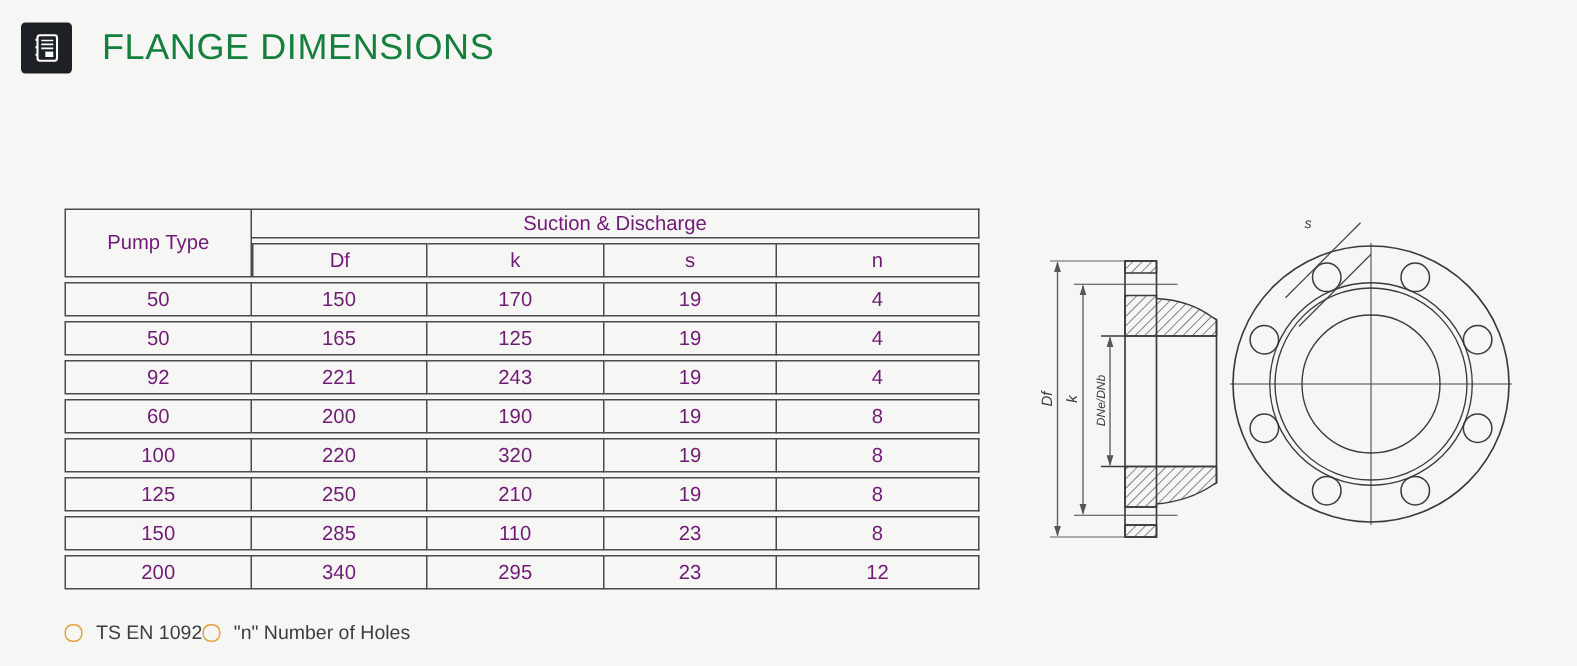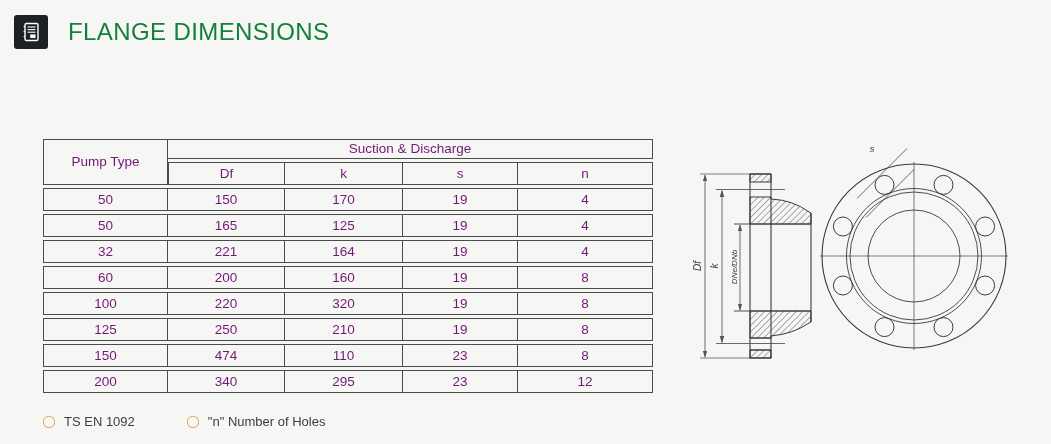--- a/index.html
+++ b/index.html
@@ -20,21 +20,21 @@
   }
   .dim-table th,.dim-table td{
     border-top:1px solid #4b4b4b; border-bottom:1px solid #4b4b4b; border-right:1px solid #4b4b4b;
     font-weight:400; font-size:13.5px; color:#701a75; text-align:center;
     padding:0; height:21px; line-height:21px; background:transparent;
   }
   .dim-table th:first-child,.dim-table td:first-child{border-left:1px solid #4b4b4b;}
   .dim-table thead tr.group-row th{height:18px; line-height:18px;}
   .dim-table th.pt-cell{height:auto;}
   
-  .footnotes{position:absolute; left:43px; top:414px; display:flex; gap:52px; align-items:center;}
+  .footnotes{position:absolute; left:43px; top:414px; display:flex; align-items:center;}
   .note{display:flex; align-items:center; gap:9px; font-size:13px; color:#3b3e41;}
   .bullet{display:inline-block; width:10px; height:10px;
     border:1.6px solid #e5a13d; border-radius:45%; background:transparent;}
   
   .drawing{position:absolute; left:690px; top:128px;}
   .drawing text{font-family:"Liberation Sans", sans-serif;}
 </style>
 </head>
 <body>
 
@@ -85,50 +85,50 @@
         <td>4</td>
       </tr>
       <tr>
         <td>50</td>
         <td>165</td>
         <td>125</td>
         <td>19</td>
         <td>4</td>
       </tr>
       <tr>
-        <td>32</td>
+        <td>92</td>
         <td>221</td>
-        <td>164</td>
+        <td>243</td>
         <td>19</td>
         <td>4</td>
       </tr>
       <tr>
         <td>60</td>
         <td>200</td>
-        <td>160</td>
+        <td>190</td>
         <td>19</td>
         <td>8</td>
       </tr>
       <tr>
         <td>100</td>
         <td>220</td>
         <td>320</td>
         <td>19</td>
         <td>8</td>
       </tr>
       <tr>
         <td>125</td>
         <td>250</td>
         <td>210</td>
         <td>19</td>
         <td>8</td>
       </tr>
       <tr>
         <td>150</td>
-        <td>474</td>
+        <td>285</td>
         <td>110</td>
         <td>23</td>
         <td>8</td>
       </tr>
       <tr>
         <td>200</td>
         <td>340</td>
         <td>295</td>
         <td>23</td>
         <td>12</td>

